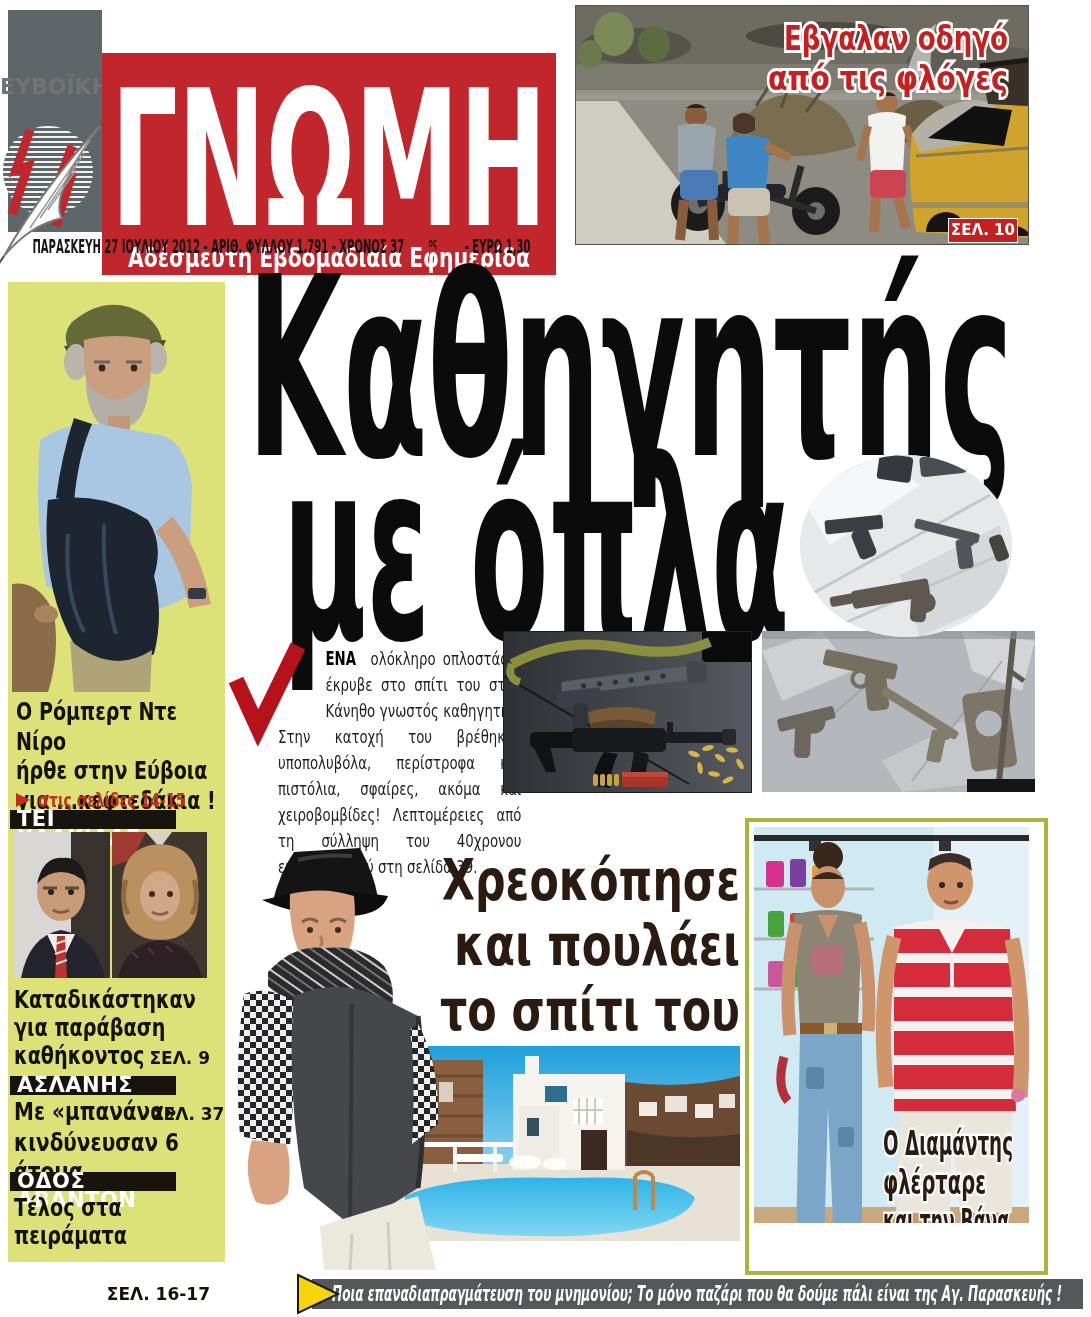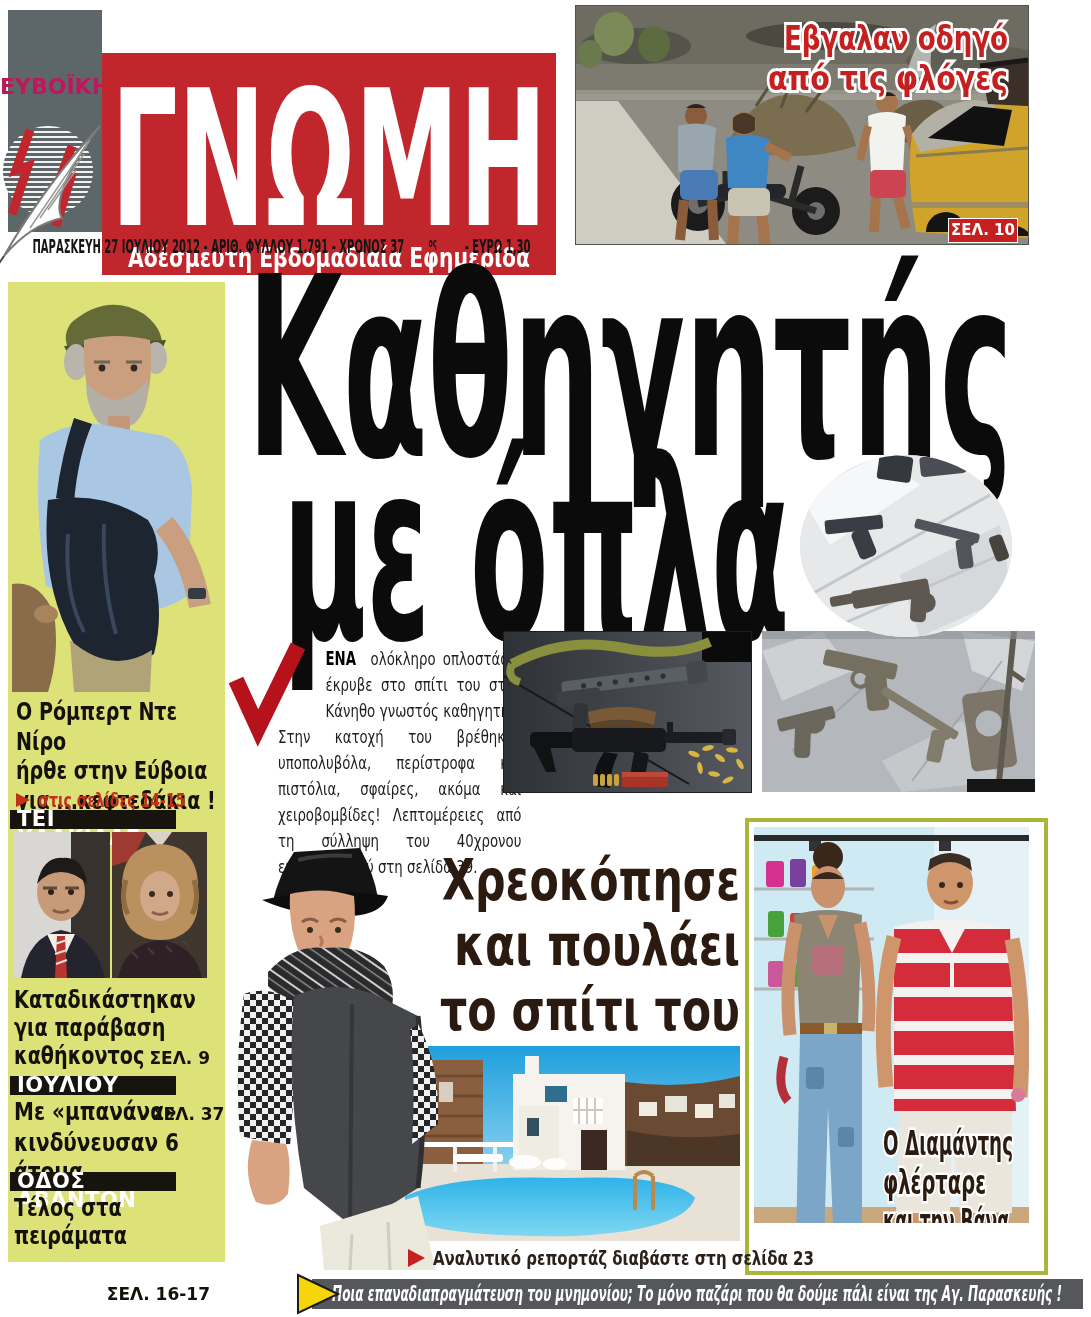--- a/index.html
+++ b/index.html
@@ -3,21 +3,21 @@
 <meta charset="utf-8">
 <style>
   html,body{margin:0;padding:0;background:#e9e9e9;}
   #page{position:relative;width:1091px;height:1317px;background:#fff;margin:0 auto;
         font-family:"DejaVu Sans","Liberation Sans",sans-serif;overflow:hidden;}
   .abs{position:absolute;}
   svg{display:block;}
 
   
   .gray-box{left:8px;top:10px;width:94px;height:222px;background:#5d6769;}
-  .region-label{left:0;top:74px;width:94px;text-align:center;color:#be185d;font-weight:bold;
+  .region-label{left:0;top:74px;width:94px;text-align:center;color:#737373;font-weight:bold;
                 font-size:22px;letter-spacing:0px;}
   .logo-circle{left:3px;top:126px;width:90px;height:90px;border-radius:50%;
      background:repeating-linear-gradient(180deg,#f3f3f2 0 2px,#5d6769 2px 5px);}
   .logo-art{left:0px;top:118px;width:130px;height:150px;overflow:visible;}
   .red-box{left:102px;top:10px;width:454px;height:222px;background:#c0262c;margin-top:43px;}
   .dateline-svg{left:8px;top:234px;width:560px;height:28px;}
 
   
   .fire-photo{left:575px;top:5px;width:452px;height:238px;border:1px solid #55544c;}
   .fire-headline{left:575px;top:8px;width:452px;height:110px;overflow:visible;}
@@ -407,24 +407,20 @@
       <rect x="58" y="108" width="50" height="8" rx="3" fill="#ffffff"></rect>
       <ellipse cx="130" cy="116" rx="16" ry="7" fill="#fdfdfb"></ellipse>
       <ellipse cx="160" cy="118" rx="12" ry="6" fill="#fdfdfb"></ellipse>
 
       <path d="M10,150 Q60,128 170,132 Q280,128 300,152 Q290,184 180,190 Q50,192 10,172 Z" fill="url(#pool)"></path>
       <path d="M240,130 v34 M258,130 v34" stroke="#b98a50" stroke-width="4" fill="none"></path>
       <path d="M240,130 q9,-8 18,0" stroke="#b98a50" stroke-width="4" fill="none"></path>
     </svg>
   </div>
 
-  <div class="abs report-note">
-    <span class="tri tri-report"></span>
-    <span class="txt">Αναλυτικό ρεπορτάζ διαβάστε στη σελίδα 23</span>
-  </div>
 
   <div class="abs couple-frame">
     <div class="couple-photo">
       <svg width="275" height="429" viewBox="0 0 275 429" preserveAspectRatio="none">
         <defs>
           <pattern id="polo" width="20" height="34" patternUnits="userSpaceOnUse">
             <rect width="20" height="34" fill="#d52c3c"></rect>
             <rect y="24" width="20" height="10" fill="#f4f2f0"></rect>
           </pattern>
         </defs>
@@ -546,21 +542,21 @@
         <circle cx="58" cy="62" r="3" fill="#3a2a1e"></circle>
       <path d="M40,80 q8,5 16,0" stroke="#9a5a4a" stroke-width="3" fill="none"></path>
       <path d="M6,146 Q14,112 48,108 Q82,112 90,146 Z" fill="#2e2126"></path>
       <path d="M20,120 l6,6 m10,-10 l6,6 m12,-8 l6,6 m10,-12 l6,6" stroke="#4e3a42" stroke-width="2"></path>
     </svg>
   </div>
 
   <div class="abs side-text tei-text">Καταδικάστηκαν για παράβαση καθήκοντος</div>
   <div class="abs page-right tei-page">ΣΕΛ. 9</div>
 
-  <div class="abs side-banner banner-eretria">ΙΟΥΛΙΟΥ</div>
+  <div class="abs side-banner banner-eretria">ΑΣΛΑΝΗΣ</div>
   <div class="abs side-text eretria-1">Με «μπανάνα»</div>
   <div class="abs eretria-page">ΣΕΛ. 37</div>
   <div class="abs side-text eretria-2">κινδύνευσαν 6 άτομα</div>
 
   <div class="abs side-banner banner-avanton">ΟΔΟΣ ΑΒΑΝΤΩΝ</div>
   <div class="abs side-text avanton-text">Τέλος στα πειράματα</div>
   <div class="abs page-right avanton-page">ΣΕΛ. 16-17</div>
 
   <div class="abs stigma-bar">
     <svg width="771" height="30" viewBox="0 0 771 30">

